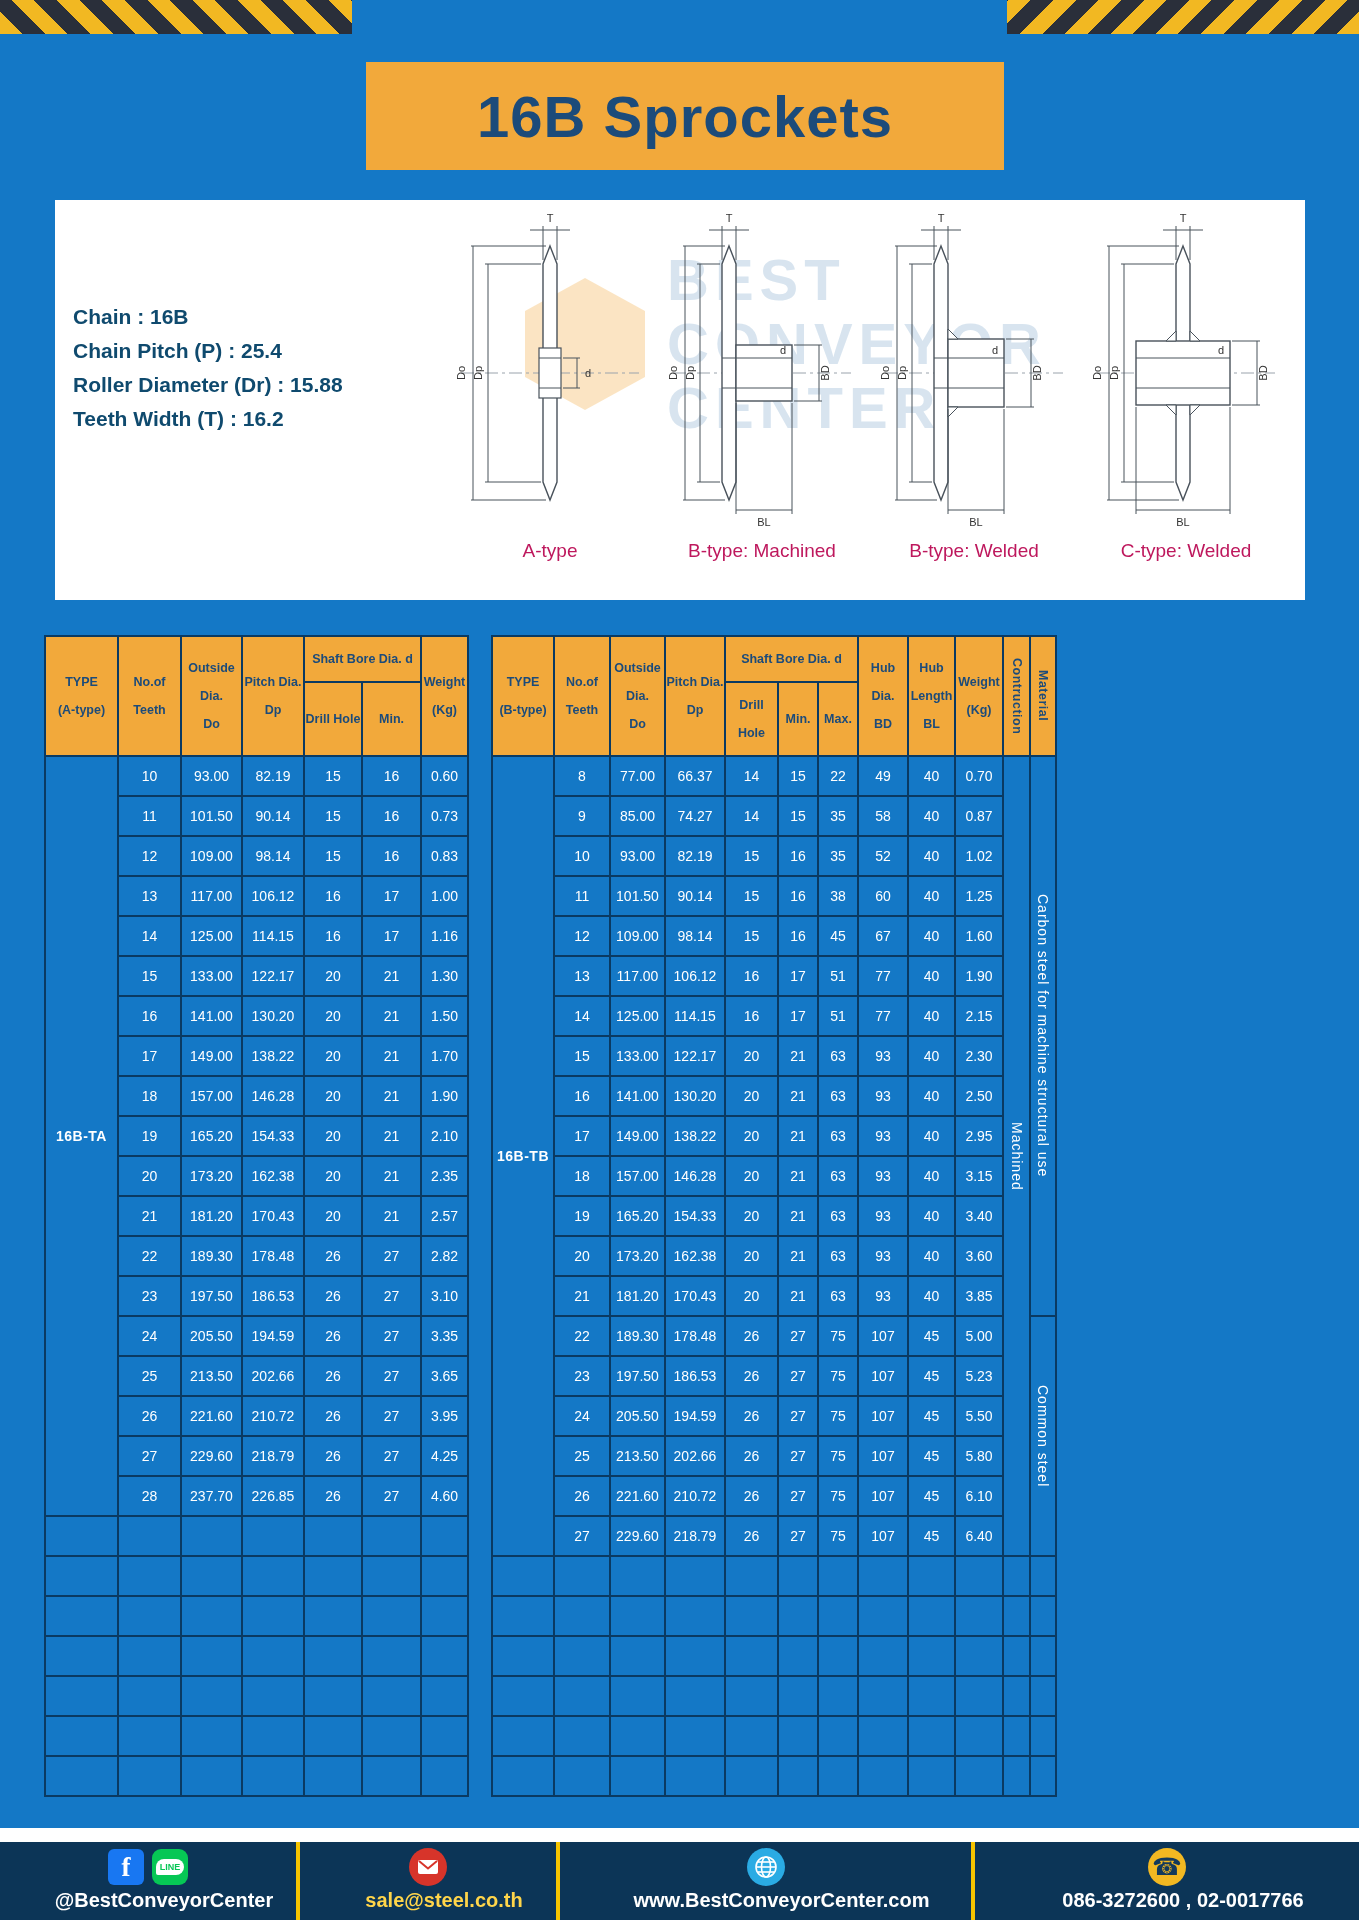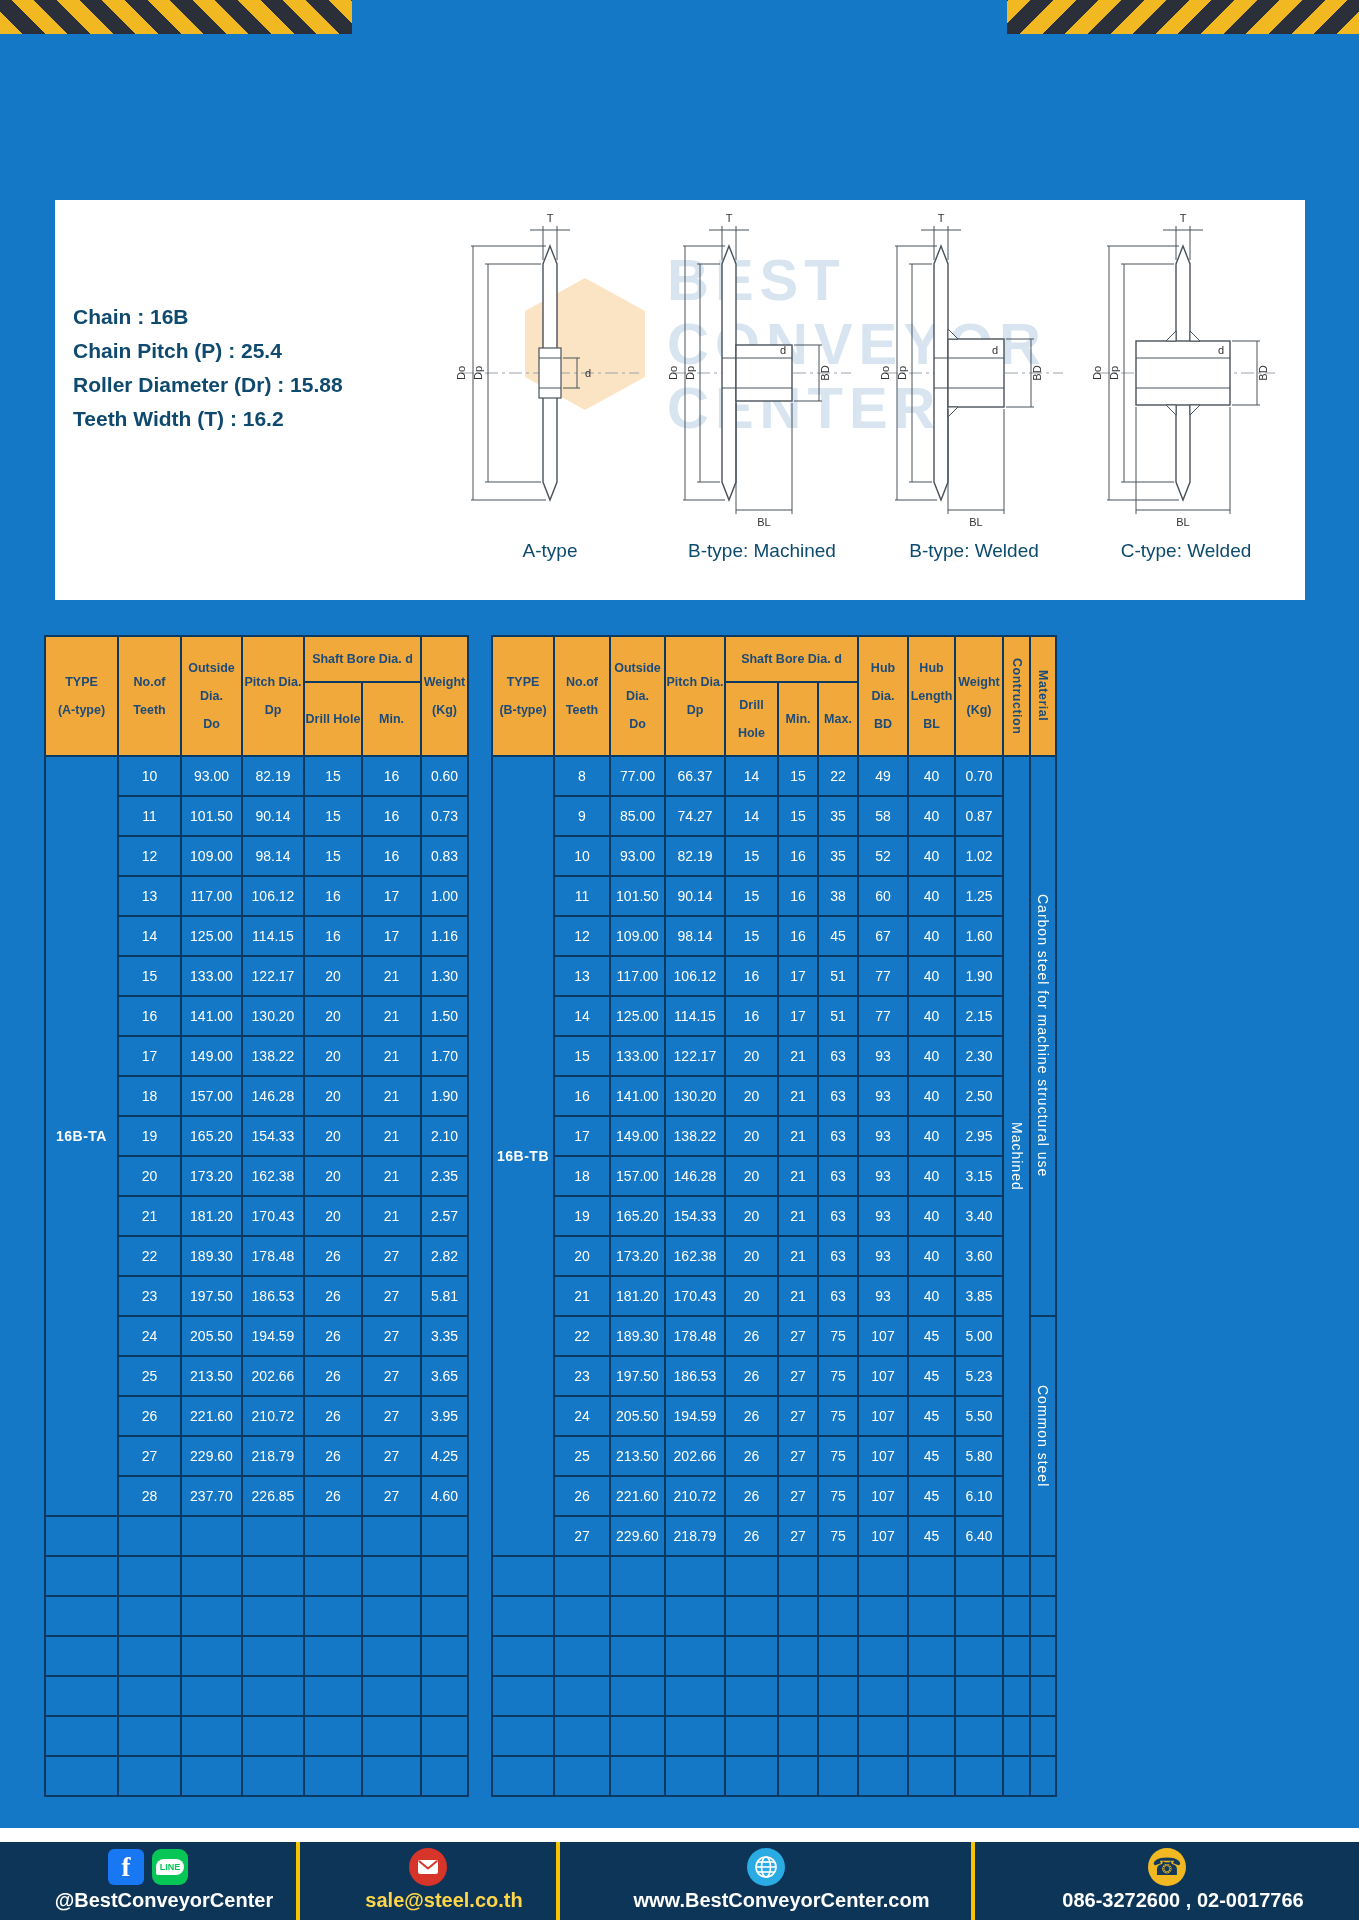--- a/index.html
+++ b/index.html
@@ -20,21 +20,21 @@
   .panel{position:absolute;left:55px;top:200px;width:1250px;height:400px;background:#ffffff;}
   .watermark{position:absolute;left:470px;top:48px;display:flex;align-items:center;gap:22px;opacity:.30;z-index:1;}
   .wm-hex{width:120px;height:132px;background:#F2A93B;
           clip-path:polygon(50% 0,100% 25%,100% 75%,50% 100%,0 75%,0 25%);}
   .wm-text{font-size:58px;font-weight:800;line-height:64px;color:#7FA8CC;white-space:pre-line;letter-spacing:6px;}
   .specs{position:absolute;left:18px;top:100px;z-index:2;}
   .spec-line{font-size:21px;font-weight:bold;color:#0F4A6E;line-height:34px;white-space:nowrap;}
   .figures{position:absolute;left:400px;top:8px;display:flex;gap:22px;z-index:2;}
   .figure{width:190px;text-align:center;}
   .figure svg{display:block;}
-  .caption{font-size:19px;color:#0c4a6e;margin-top:2px;}
+  .caption{font-size:19px;color:#be185d;margin-top:2px;}
 
   
   .tables{position:absolute;left:44px;top:635px;display:flex;gap:22px;align-items:flex-start;}
   table.sp{border-collapse:collapse;table-layout:fixed;}
   table.sp th,table.sp td{border:2px solid #0A3A62;text-align:center;vertical-align:middle;padding:0;overflow:hidden;}
   table.sp th{background:#F2A93B;color:#1C4B7A;font-weight:bold;font-size:12.5px;
               white-space:pre-line;line-height:28px;}
   table.sp .hr1{height:46px;} table.sp .hr2{height:74px;}
   table.sp td{background:#1478C6;color:#ffffff;font-size:14px;height:38px;}
   td.type-cell{font-weight:bold;font-size:15px;letter-spacing:.5px;}
@@ -59,20 +59,23 @@
   .circle.phone{background:#F2B822;color:#12395C;font-size:24px;line-height:1;}
 </style>
 </head>
 <body>
 
 <div class="page">
 
   <div class="hazard left"></div>
   <div class="hazard right"></div>
 
+  <div class="title-banner">
+    <h1>16B Sprockets</h1>
+  </div>
 
   <div class="panel">
     <div class="watermark">
       <div class="wm-hex"></div>
       <div class="wm-text">BEST
 CONVEYOR
 CENTER</div>
     </div>
     <div class="specs" id="specs">
         <div class="spec-line">Chain  :  16B</div>
@@ -346,21 +349,21 @@
             <td>26</td>
             <td>27</td>
             <td>2.82</td>
           </tr>
           <tr>
             <td>23</td>
             <td>197.50</td>
             <td>186.53</td>
             <td>26</td>
             <td>27</td>
-            <td>5.81</td>
+            <td>3.10</td>
           </tr>
           <tr>
             <td>24</td>
             <td>205.50</td>
             <td>194.59</td>
             <td>26</td>
             <td>27</td>
             <td>3.35</td>
           </tr>
           <tr>

